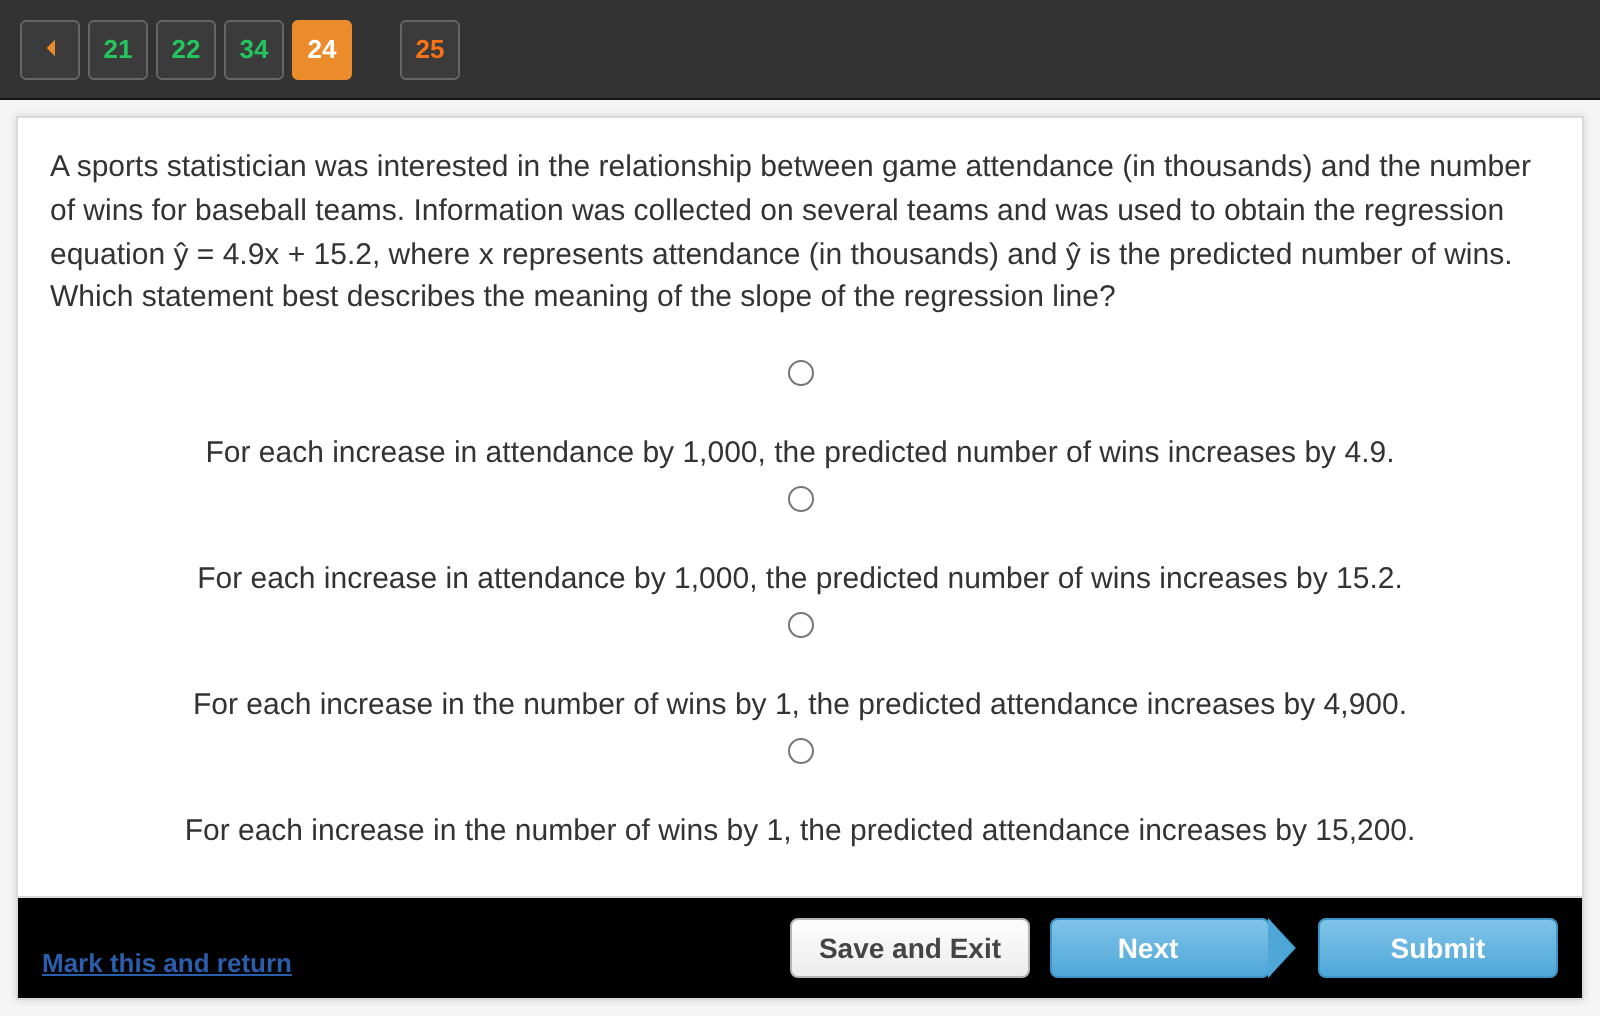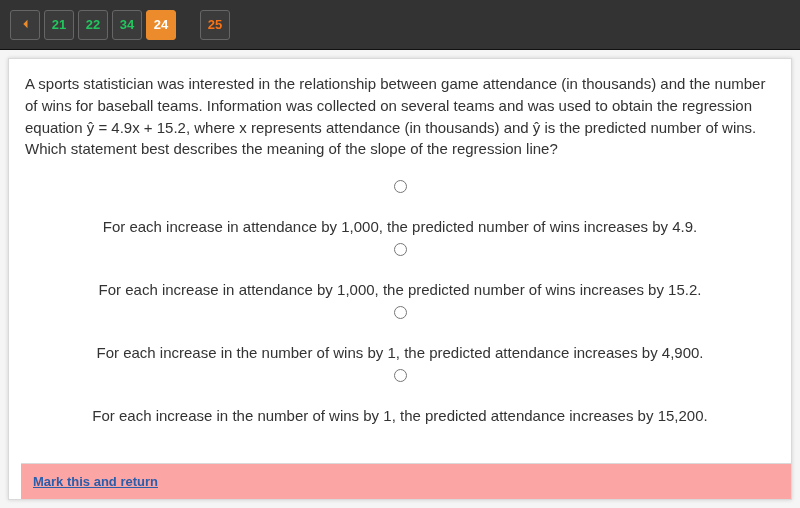--- a/index.html
+++ b/index.html
@@ -53,25 +53,25 @@
     display: flex; align-items: center; gap: 25px;
     padding: 4px 2px; font-size: 15px; color: #333;
     cursor: pointer;
     flex-direction: column;
   }
   .option input[type=radio] {
     width: 13px; height: 13px; accent-color: #555; cursor: pointer;
   }
 
   .footer {
-    position: absolute; left: 12px; right: 0; bottom: 0;
+    position: absolute; left: 0; right: 0; bottom: 0;
     border-top: 1px solid #d9d9d9;
     display: flex; align-items: flex-end;
     padding: 10px 12px;
-    background: #fca5a5;
+    background: #000000;
   }
   .mark-link {
     color: #2a5daa; font-size: 13px; font-weight: 700;
     text-decoration: underline; cursor: pointer;
   }
   .footer-right { margin-left: auto; display: flex; gap: 10px; align-items: center; }
 
   .btn {
     height: 30px; min-width: 120px;
     border-radius: 4px;
@@ -149,14 +149,21 @@
       </label>
       <label class="option">
         <input type="radio" name="q" style="">
         <span>For each increase in the number of wins by 1, the predicted attendance increases by 15,200.</span>
       </label>
     </div>
   </div>
 
   <div class="footer">
     <span class="mark-link">Mark this and return</span>
+    <div class="footer-right">
+      <div class="btn btn-gray">Save and Exit</div>
+      <div class="next-wrap">
+        <div class="btn btn-next">Next</div>
+      </div>
+      <div class="btn btn-submit">Submit</div>
+    </div>
   </div>
 </div>
 
 </body></html>

